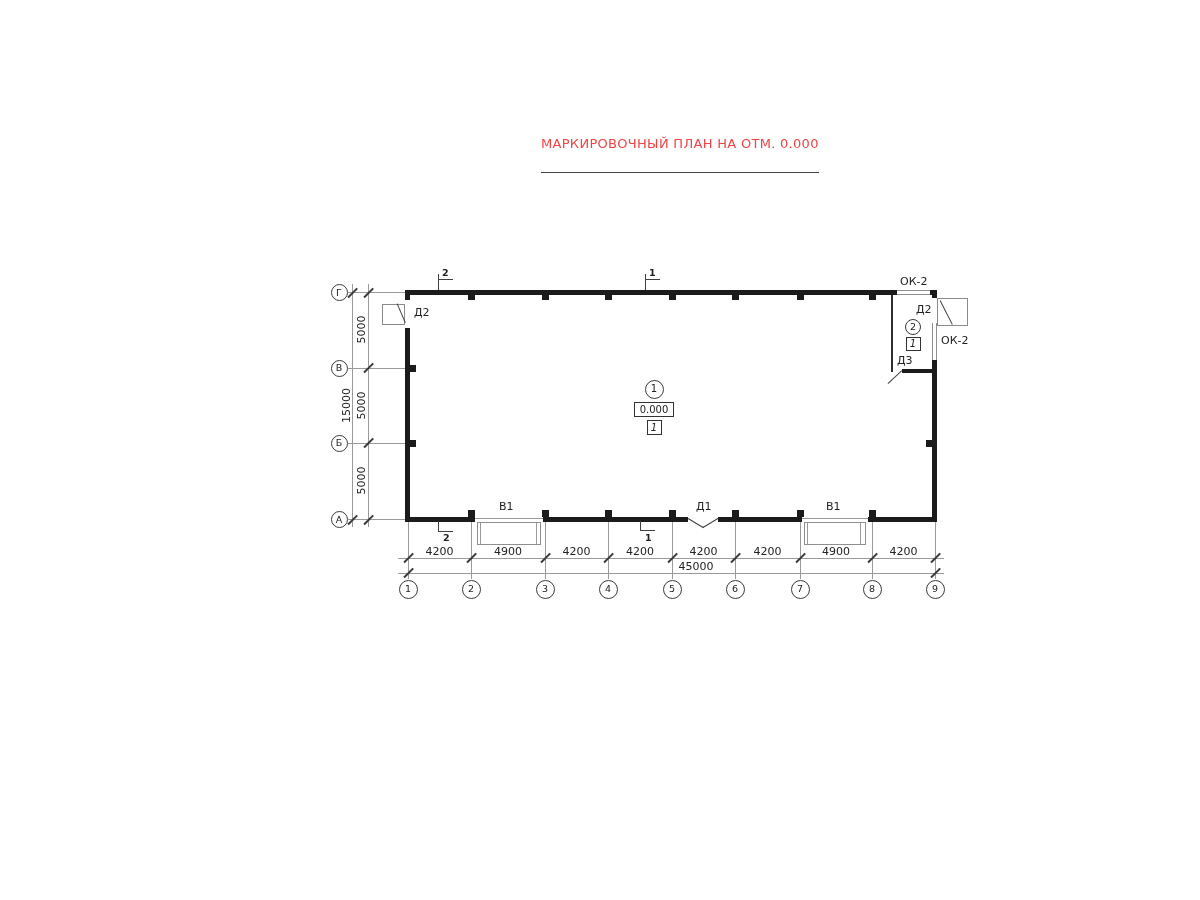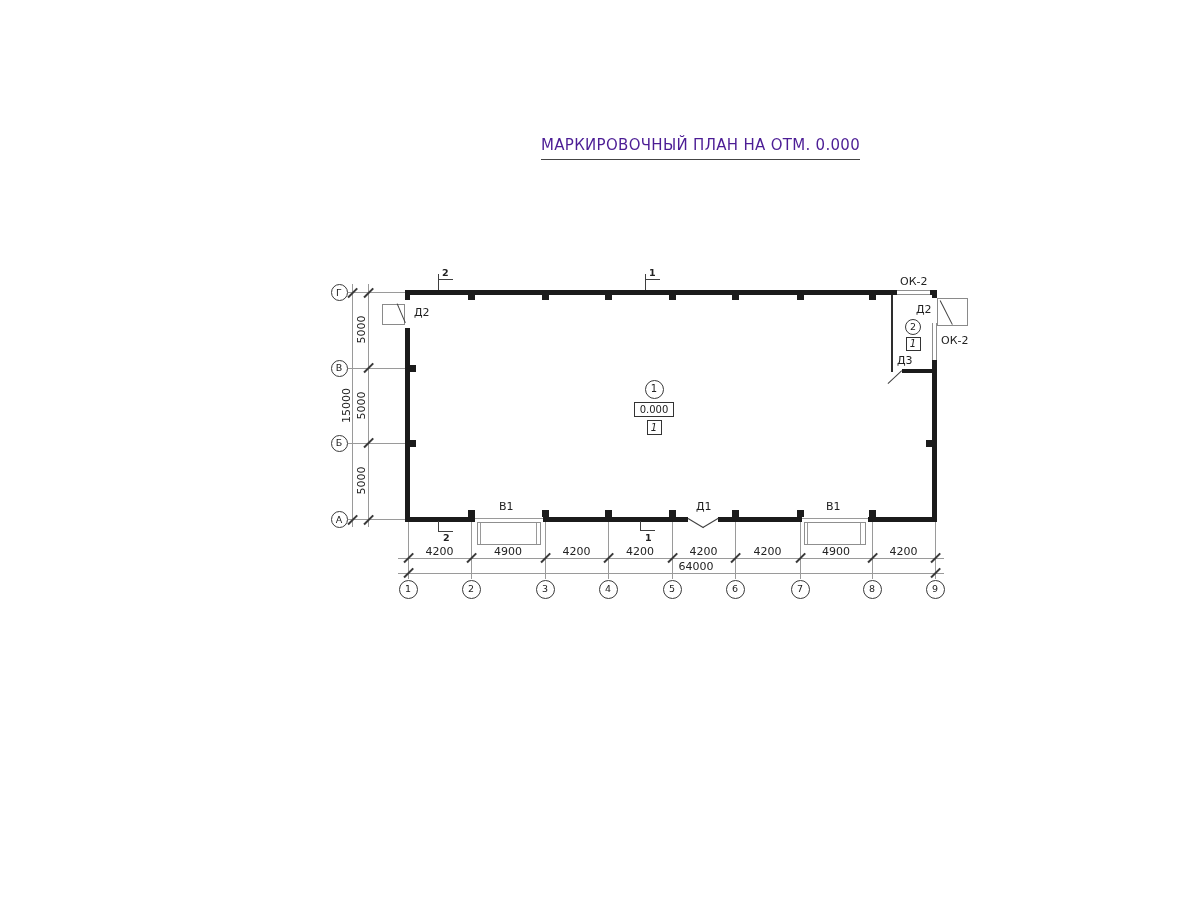--- a/index.html
+++ b/index.html
@@ -20,22 +20,22 @@
   .vlbl  { position:absolute; font-size:11px; line-height:1; text-align:center; color:#222; transform:rotate(-90deg); }
   .smlbl { position:absolute; font-size:9.5px; font-weight:600; line-height:1; color:#222; }
   .win-h { position:absolute; height:5px; box-sizing:border-box; background:#fff;
            border-top:1.5px solid #8f8f8f; border-bottom:1.5px solid #8f8f8f; }
   .win-v { position:absolute; width:5px; box-sizing:border-box; background:#fff;
            border-left:1.5px solid #8f8f8f; border-right:1.5px solid #8f8f8f; }
   .swing { position:absolute; border:1px solid #8a8a8a; box-sizing:border-box; background:#fff; }
   .ramp  { position:absolute; border:1px solid #8f8f8f; box-sizing:border-box; background:#fff; }
   .tagbox{ position:absolute; border:1.2px solid #333; box-sizing:border-box; background:#fff;
            display:flex; align-items:center; justify-content:center; font-size:10px; line-height:1; }
-  .title { position:absolute; font-size:15px; letter-spacing:0.3px; color:#4c1d95;
-           border-bottom:1.2px solid #444; padding-bottom:5px; white-space:nowrap; }
+  .title { position:absolute; font-size:13px; letter-spacing:0.3px; color:#ef4444;
+           border-bottom:1.2px solid #444; padding-bottom:21px; white-space:nowrap; }
 </style>
 </head>
 <body>
 
 <div id="canvas">
 
   <div class="title" style="left:541px; top:136px;">МАРКИРОВОЧНЫЙ ПЛАН НА ОТМ. 0.000</div>
 
   <div class="wall" style="left:405px; top:290px; width:492px; height:5px;"></div>
   <div class="win-h" style="left:897px; top:290px; width:33px;"></div>
@@ -155,21 +155,21 @@
   <div class="tick" style="left:928.5px; top:572.2px;"></div>
 
   <div class="dimlbl" style="left:419.5px; top:546px; width:40px;">4200</div>
   <div class="dimlbl" style="left:488px; top:546px; width:40px;">4900</div>
   <div class="dimlbl" style="left:556.5px; top:546px; width:40px;">4200</div>
   <div class="dimlbl" style="left:620px; top:546px; width:40px;">4200</div>
   <div class="dimlbl" style="left:683.5px; top:546px; width:40px;">4200</div>
   <div class="dimlbl" style="left:747.5px; top:546px; width:40px;">4200</div>
   <div class="dimlbl" style="left:816px; top:546px; width:40px;">4900</div>
   <div class="dimlbl" style="left:883.5px; top:546px; width:40px;">4200</div>
-  <div class="dimlbl" style="left:666px; top:561px; width:60px;">64000</div>
+  <div class="dimlbl" style="left:666px; top:561px; width:60px;">45000</div>
 
   <div class="circ" style="left:398.5px; top:579.5px; width:19px; height:19px;">1</div>
   <div class="circ" style="left:461.5px; top:579.5px; width:19px; height:19px;">2</div>
   <div class="circ" style="left:535.5px; top:579.5px; width:19px; height:19px;">3</div>
   <div class="circ" style="left:598.5px; top:579.5px; width:19px; height:19px;">4</div>
   <div class="circ" style="left:662.5px; top:579.5px; width:19px; height:19px;">5</div>
   <div class="circ" style="left:725.5px; top:579.5px; width:19px; height:19px;">6</div>
   <div class="circ" style="left:790.5px; top:579.5px; width:19px; height:19px;">7</div>
   <div class="circ" style="left:862.5px; top:579.5px; width:19px; height:19px;">8</div>
   <div class="circ" style="left:925.5px; top:579.5px; width:19px; height:19px;">9</div>

